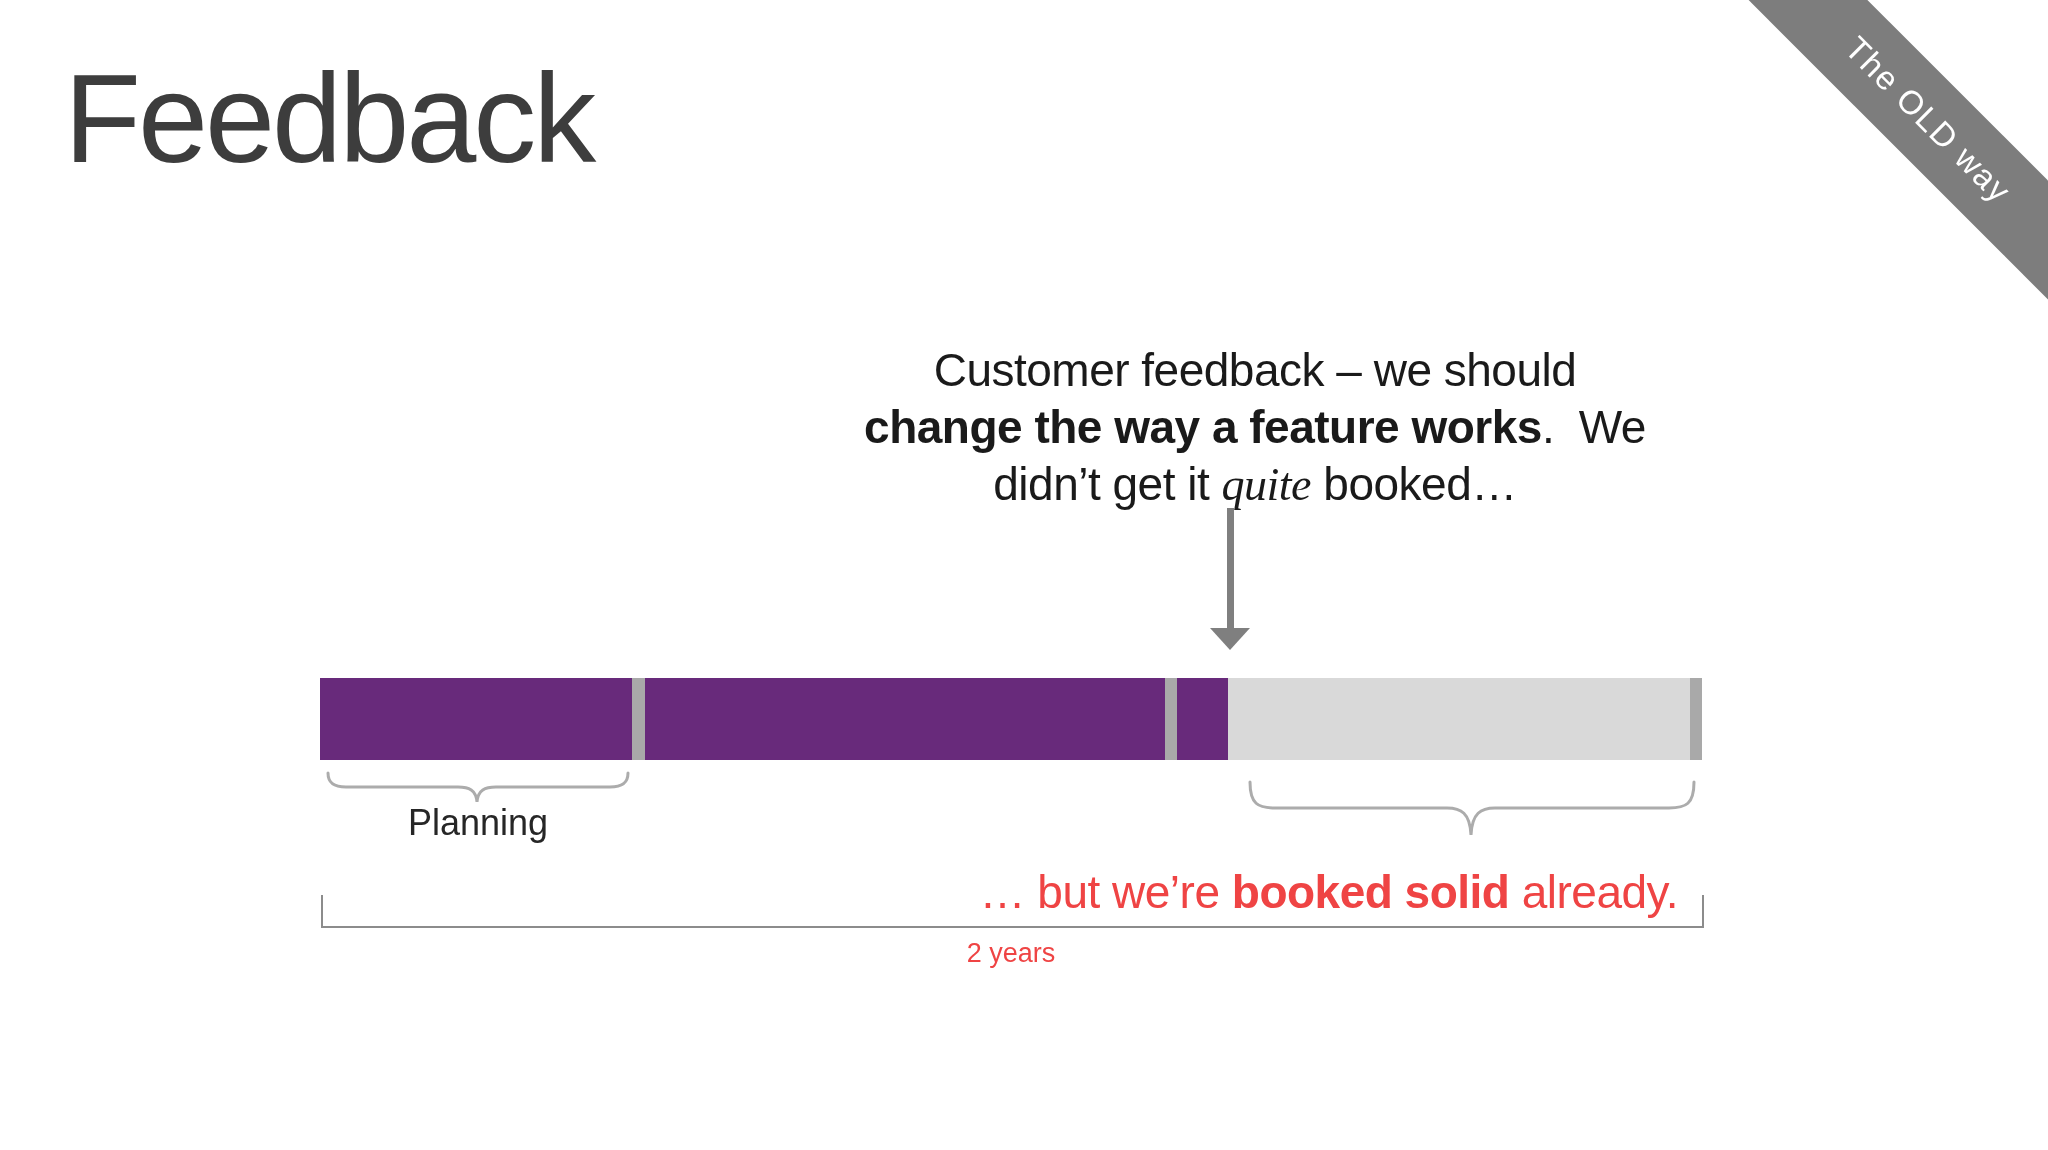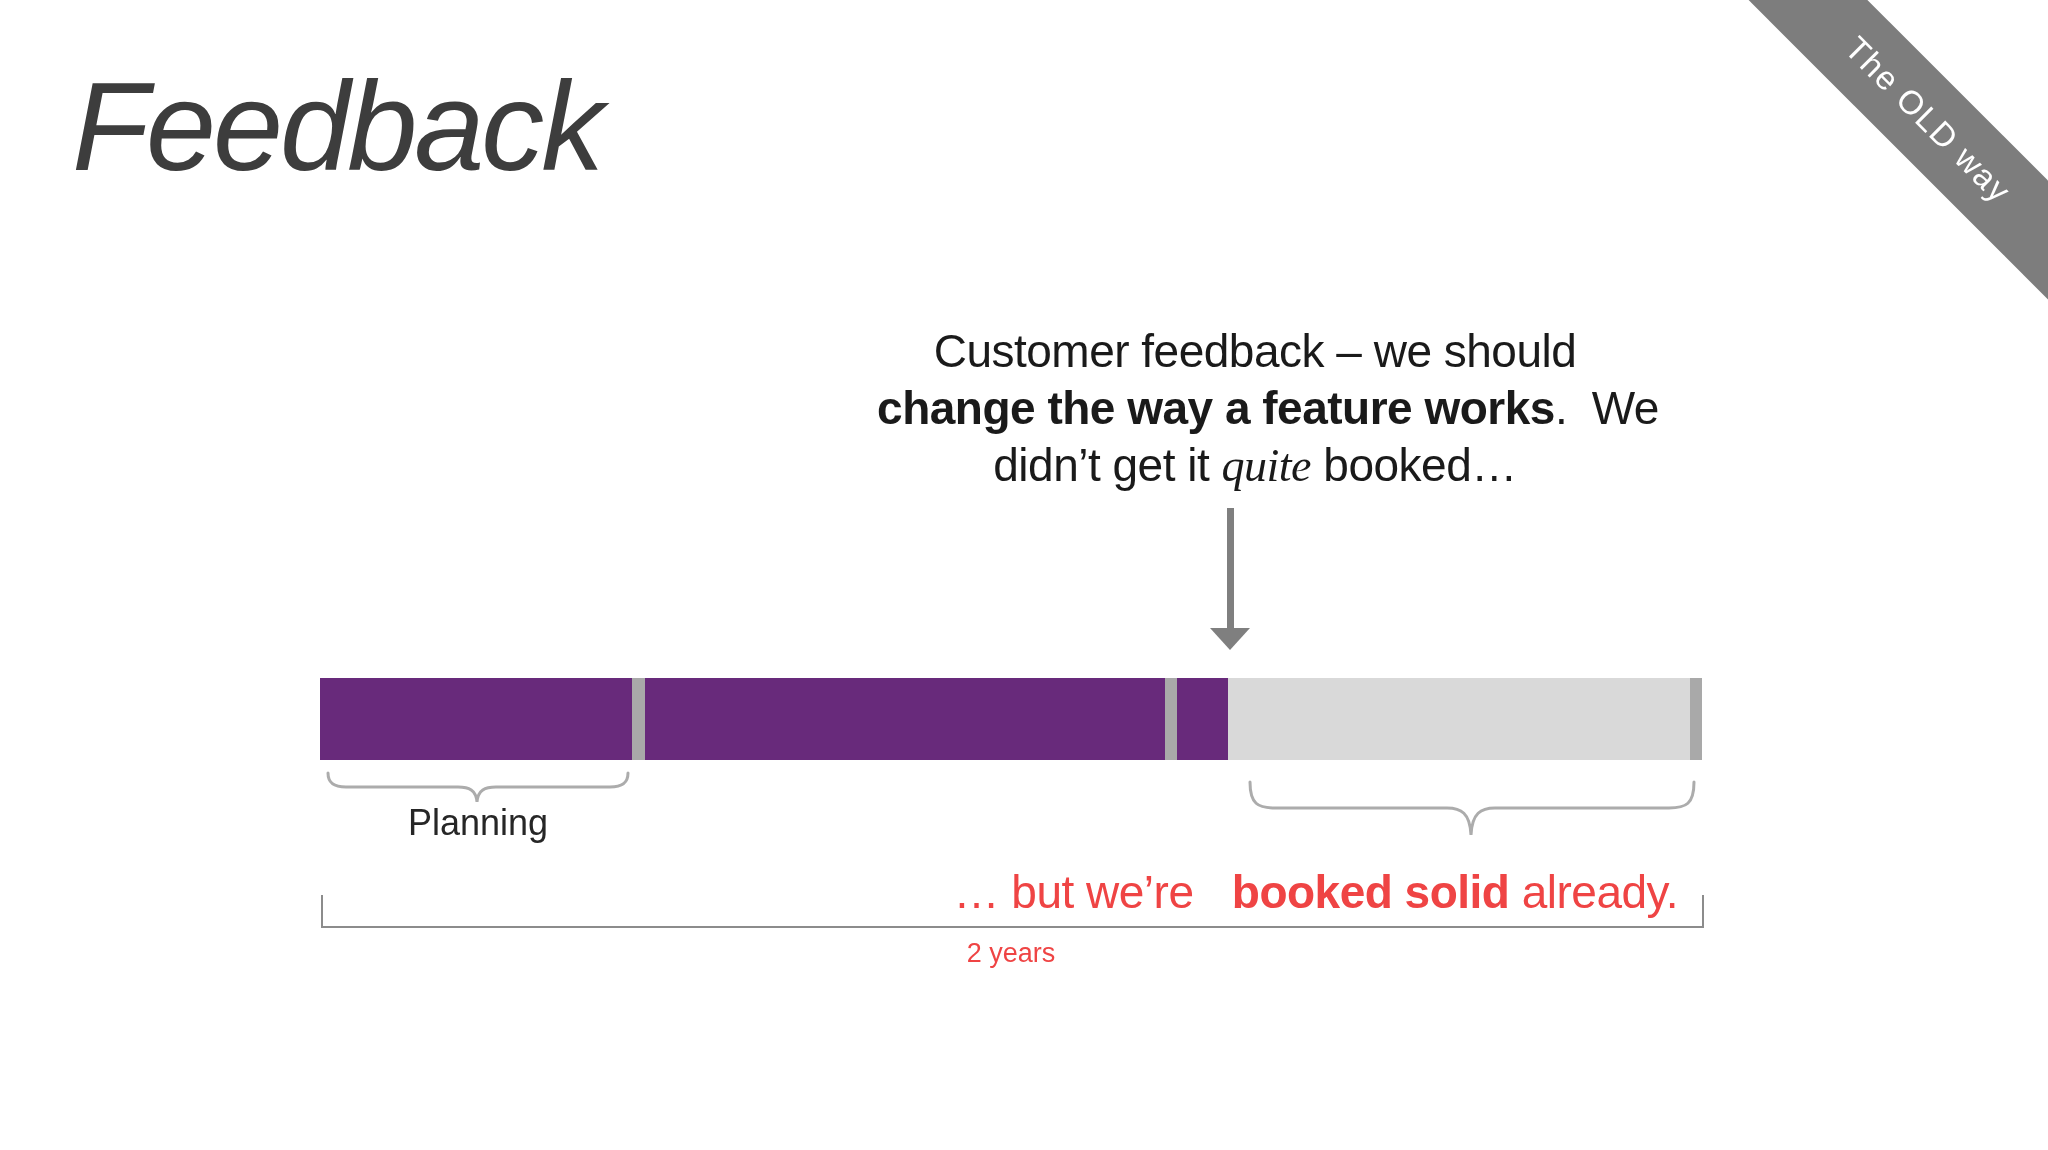--- a/index.html
+++ b/index.html
@@ -7,40 +7,40 @@
     position:relative;
     width:2048px;height:1150px;
     background:#ffffff;
     overflow:hidden;
     font-family:"Liberation Sans", sans-serif;
     color:#1a1a1a;
   }
 
   
   .title{
-    position:absolute;left:64px;top:50px;margin:8px;
+    position:absolute;left:64px;top:50px;margin:0;
     font-size:126px;font-weight:300;line-height:1.1;
-    letter-spacing:-3px;color:#3d3d3d;font-style:italic;
+    letter-spacing:-3px;color:#3d3d3d;
   }
 
   
   .ribbon{
     position:absolute;left:1618px;top:78px;width:620px;height:84px;
     transform:rotate(45deg);
     display:flex;align-items:center;justify-content:center;
     color:#ffffff;font-size:33px;letter-spacing:1.5px;font-weight:400;
   }
 
   
   .callout{
-    position:absolute;left:755px;top:323px;width:1000px;
+    position:absolute;left:755px;top:342px;width:1000px;
     text-align:center;font-size:46px;line-height:57px;
     font-weight:300;color:#1a1a1a;letter-spacing:-0.5px;
   }
-  .run-bold{font-weight:700;margin-left:26px;}
+  .run-bold{font-weight:700;}
   .run-italic{font-style:italic;font-family:Liberation Serif, serif;}
 
   
   .arrow-line{position:absolute;left:1227px;top:508px;width:7px;height:121px;background:#7f7f7f;}
   .arrow-head{
     position:absolute;left:1210px;top:628px;width:0;height:0;
     border-left:20px solid transparent;border-right:20px solid transparent;
     border-top:22px solid #7f7f7f;
   }
 

